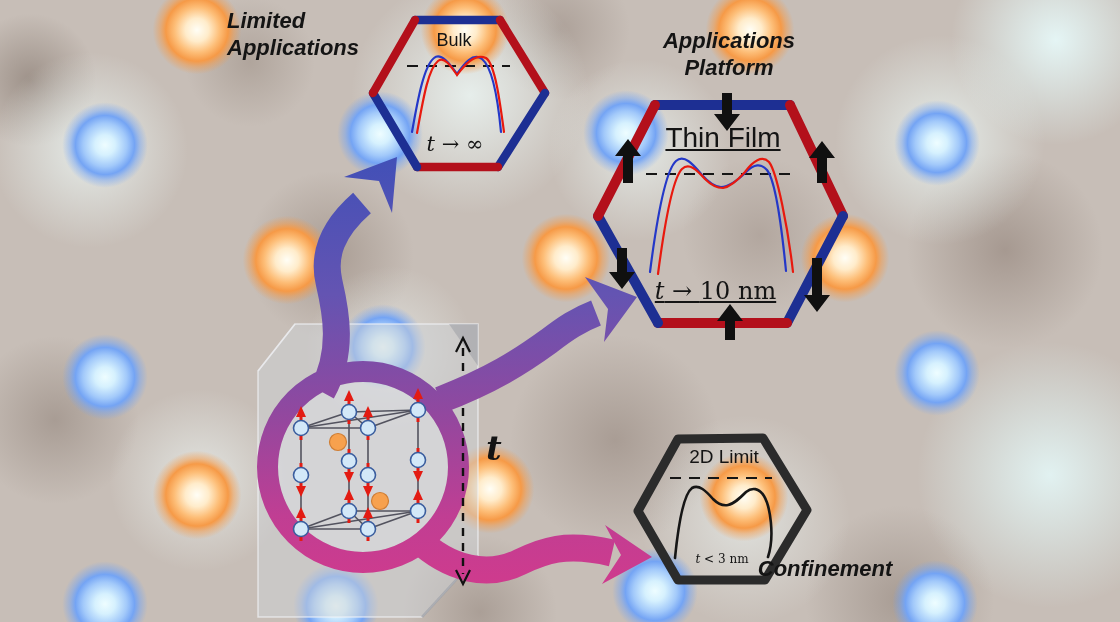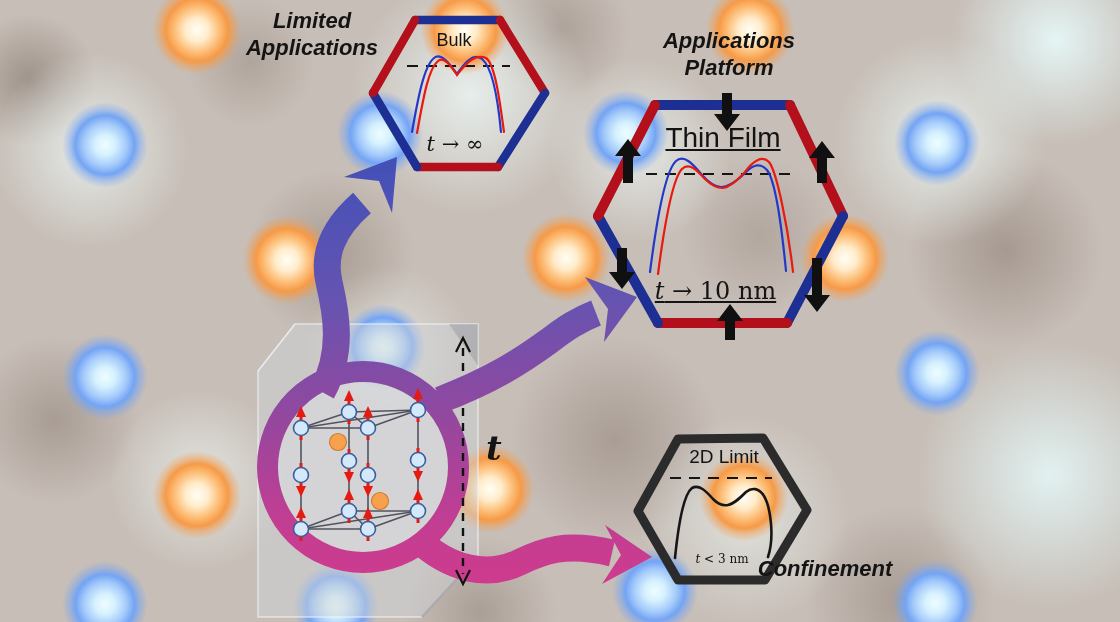--- a/index.html
+++ b/index.html
@@ -54,21 +54,21 @@
   .spin-head{fill:var(--spin-red,#e31b12);}
   .cr-atom{fill:#d3e8f8;stroke:#3a5d9e;stroke-width:1.6;}
   .sb-atom{fill:#f7a14e;stroke:#cf7e35;stroke-width:1.2;}
   .cell-line{stroke:#53535f;stroke-width:1.6;fill:none;}
   
   .txt{position:absolute;color:#141414;}
   .headline{font-weight:bold;font-style:italic;font-size:22px;line-height:27px;}
   .caption{font-family:"DejaVu Serif",serif;}
   .caption .ital{font-style:italic;}
   .center{text-align:center;}
-  .right{text-align:center;}
+  .right{text-align:left;}
 </style>
 </head>
 <body>
 
 <div class="stage">
 
   <div class="bg"></div>
   <div>
       <div class="atom orange" style="left: 142px; top: -25px;"></div>
       <div class="atom orange" style="left: 410px; top: -25px;"></div>

